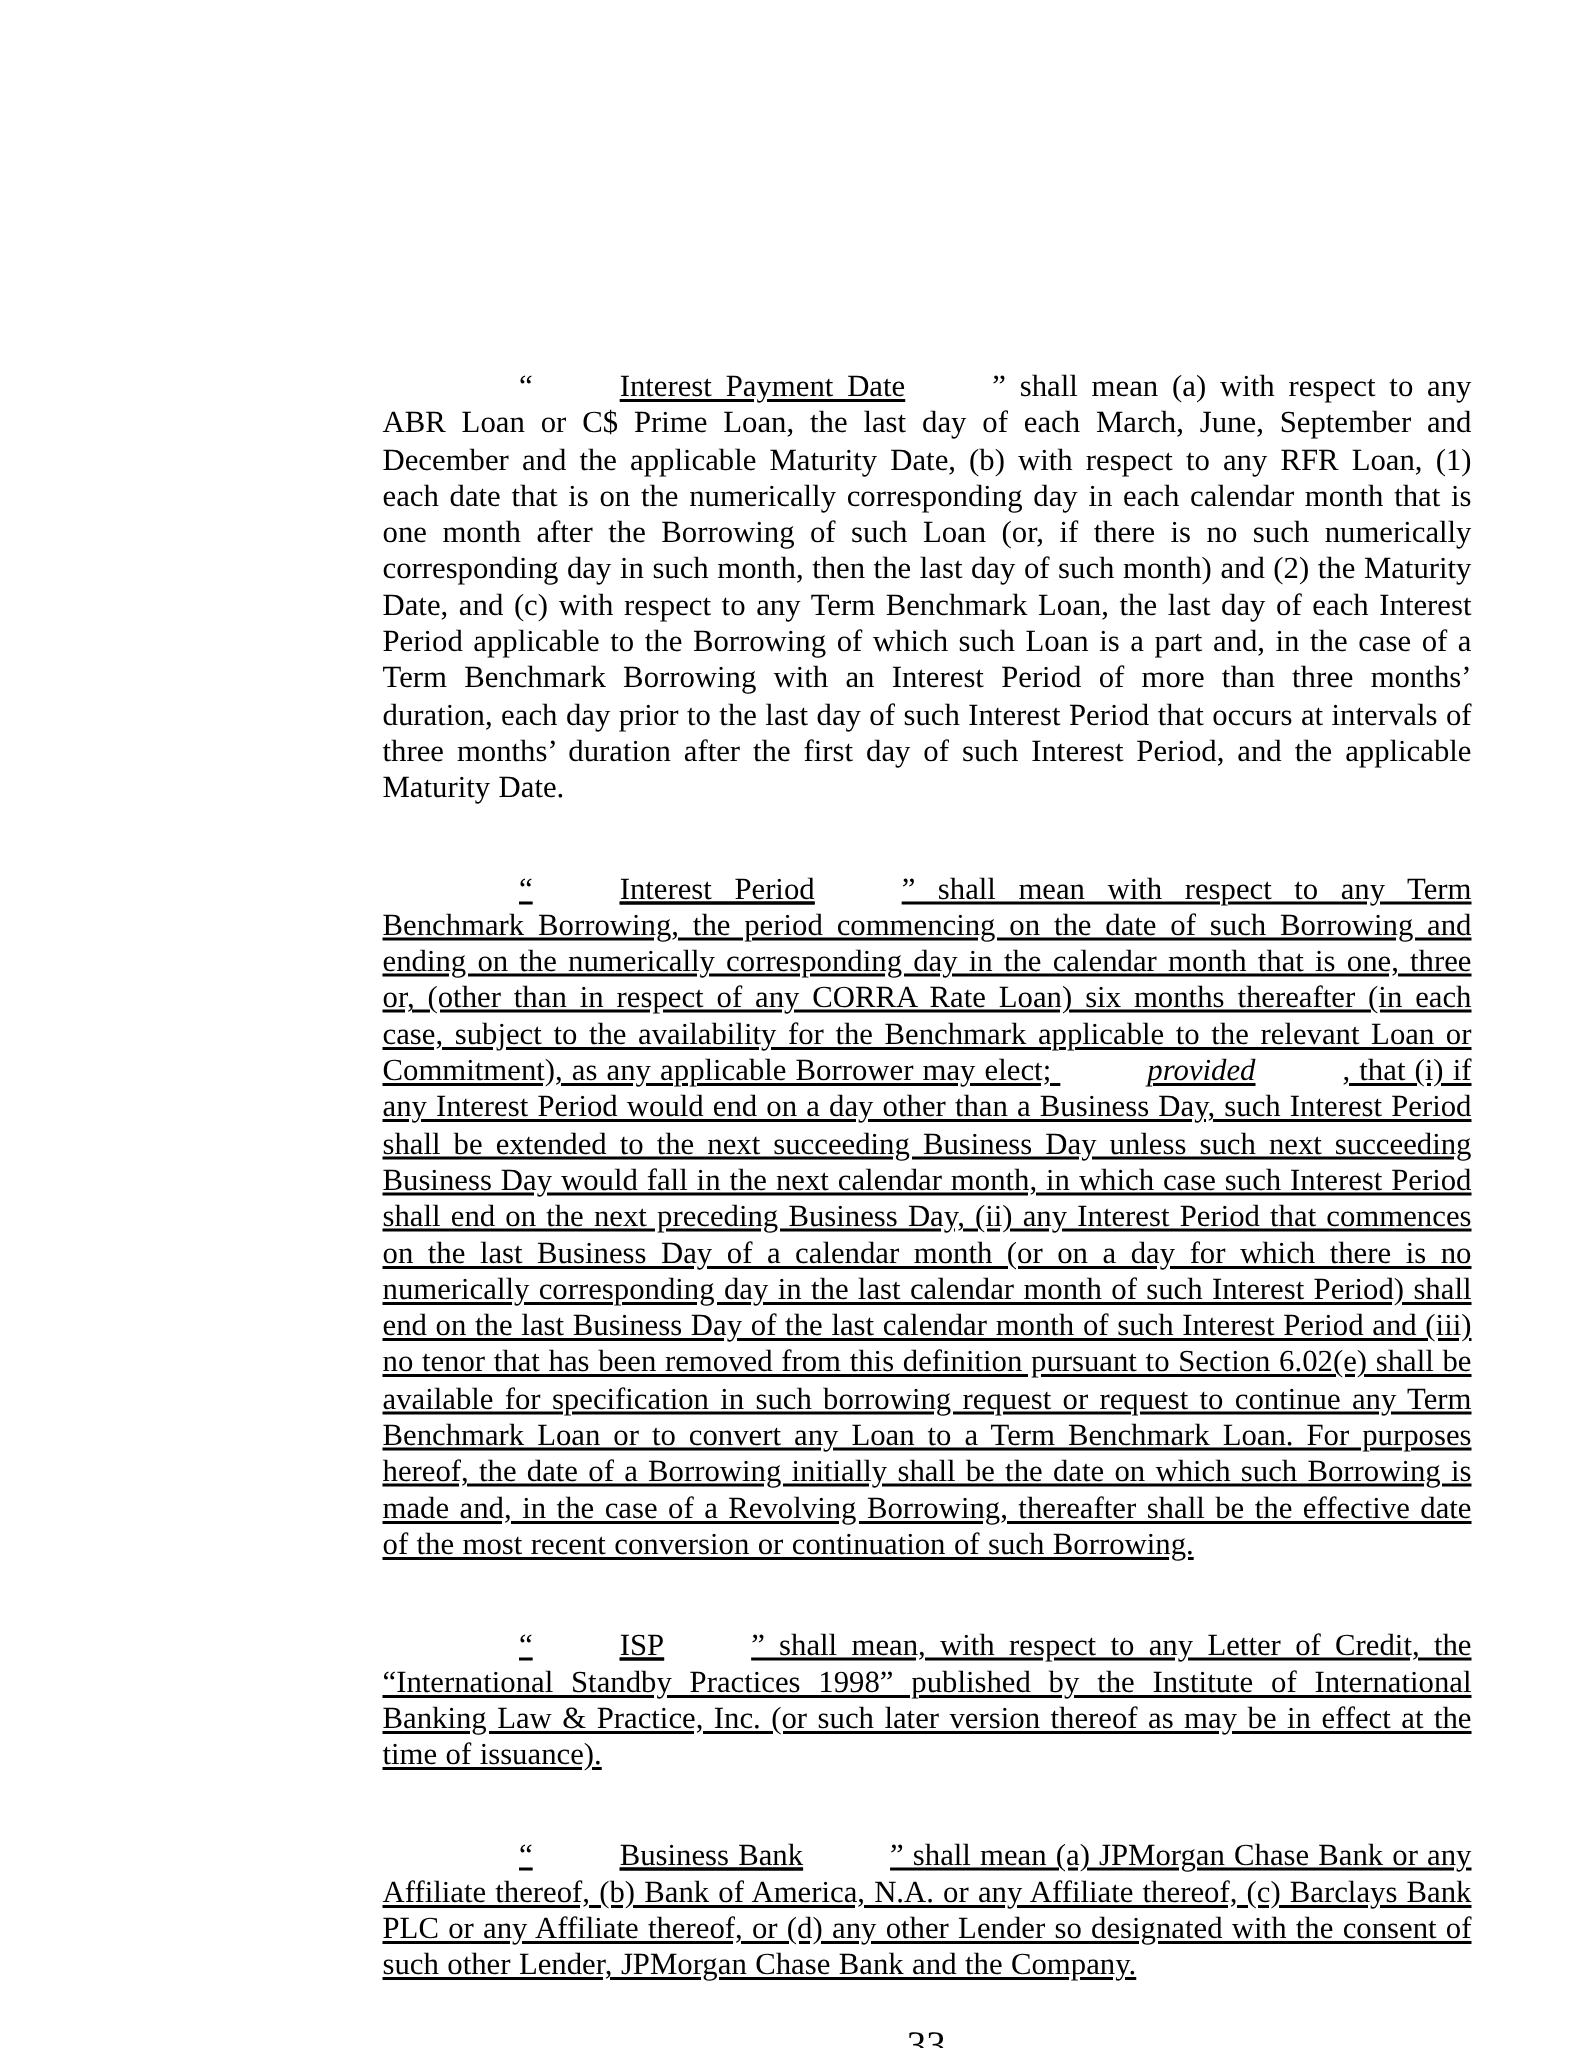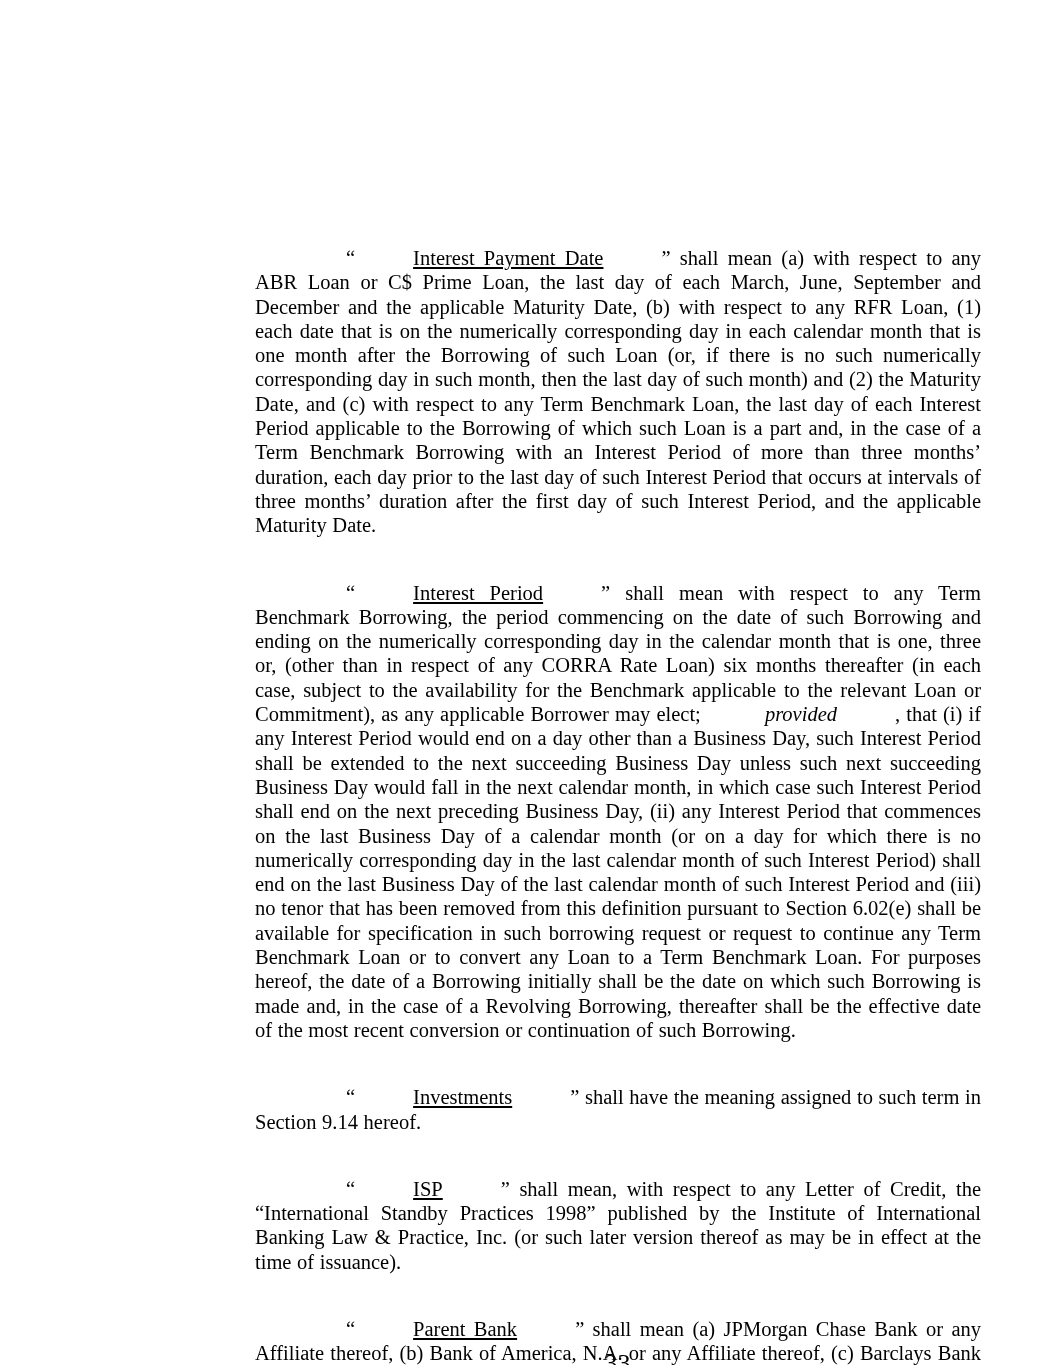--- a/index.html
+++ b/index.html
@@ -28,20 +28,21 @@
   }
   .para {
     font-size: 20.5px;
     line-height: 24.3px;
     text-align: justify;
     text-indent: 62px;
     word-spacing: 0.5px;
   }
   .para + .para {
     margin-top: 17px;
+    text-decoration: underline;
   }
   .u {
     text-decoration: underline;
   }
   .i {
     font-style: italic;
   }
   .footer {
     position: absolute;
     left: 0;
@@ -52,18 +53,17 @@
     line-height: 24.3px;
   }
 </style>
 </head>
 <body>
 
 <div class="page">
   <main class="content">
       <p class="para"><span>“</span><span class="u">Interest Payment Date</span><span>” shall mean (a) with respect to any ABR Loan or C$ Prime Loan, the last day of each March, June, September and December and the applicable Maturity Date, (b) with respect to any RFR Loan, (1) each date that is on the numerically corresponding day in each calendar month that is one month after the Borrowing of such Loan (or, if there is no such numerically corresponding day in such month, then the last day of such month) and (2) the Maturity Date, and (c) with respect to any Term Benchmark Loan, the last day of each Interest Period applicable to the Borrowing of which such Loan is a part and, in the case of a Term Benchmark Borrowing with an Interest Period of more than three months’ duration, each day prior to the last day of such Interest Period that occurs at intervals of three months’ duration after the first day of such Interest Period, and the applicable Maturity Date.</span></p>
       <p class="para"><span>“</span><span class="u">Interest Period</span><span>” shall mean with respect to any Term Benchmark Borrowing, the period commencing on the date of such Borrowing and ending on the numerically corresponding day in the calendar month that is one, three or, (other than in respect of any CORRA Rate Loan) six months thereafter (in each case, subject to the availability for the Benchmark applicable to the relevant Loan or Commitment), as any applicable Borrower may elect; </span><span class="i">provided</span><span>, that (i) if any Interest Period would end on a day other than a Business Day, such Interest Period shall be extended to the next succeeding Business Day unless such next succeeding Business Day would fall in the next calendar month, in which case such Interest Period shall end on the next preceding Business Day, (ii) any Interest Period that commences on the last Business Day of a calendar month (or on a day for which there is no numerically corresponding day in the last calendar month of such Interest Period) shall end on the last Business Day of the last calendar month of such Interest Period and (iii) no tenor that has been removed from this definition pursuant to Section 6.02(e) shall be available for specification in such borrowing request or request to continue any Term Benchmark Loan or to convert any Loan to a Term Benchmark Loan. For purposes hereof, the date of a Borrowing initially shall be the date on which such Borrowing is made and, in the case of a Revolving Borrowing, thereafter shall be the effective date of the most recent conversion or continuation of such Borrowing.</span></p>
-      <p class="para"><span>“</span><span class="u">Investments</span><span>” shall have the meaning assigned to such term in Section 9.14 hereof.</span></p>
       <p class="para"><span>“</span><span class="u">ISP</span><span>” shall mean, with respect to any Letter of Credit, the “International Standby Practices 1998” published by the Institute of International Banking Law &amp; Practice, Inc. (or such later version thereof as may be in effect at the time of issuance).</span></p>
-      <p class="para"><span>“</span><span class="u">Parent Bank</span><span>” shall mean (a) JPMorgan Chase Bank or any Affiliate thereof, (b) Bank of America, N.A. or any Affiliate thereof, (c) Barclays Bank PLC or any Affiliate thereof, or (d) any other Lender so designated with the consent of such other Lender, JPMorgan Chase Bank and the Company.</span></p>
+      <p class="para"><span>“</span><span class="u">Business Bank</span><span>” shall mean (a) JPMorgan Chase Bank or any Affiliate thereof, (b) Bank of America, N.A. or any Affiliate thereof, (c) Barclays Bank PLC or any Affiliate thereof, or (d) any other Lender so designated with the consent of such other Lender, JPMorgan Chase Bank and the Company.</span></p>
     </main>
   <div class="footer">33</div>
 </div>
 
 </body></html>

